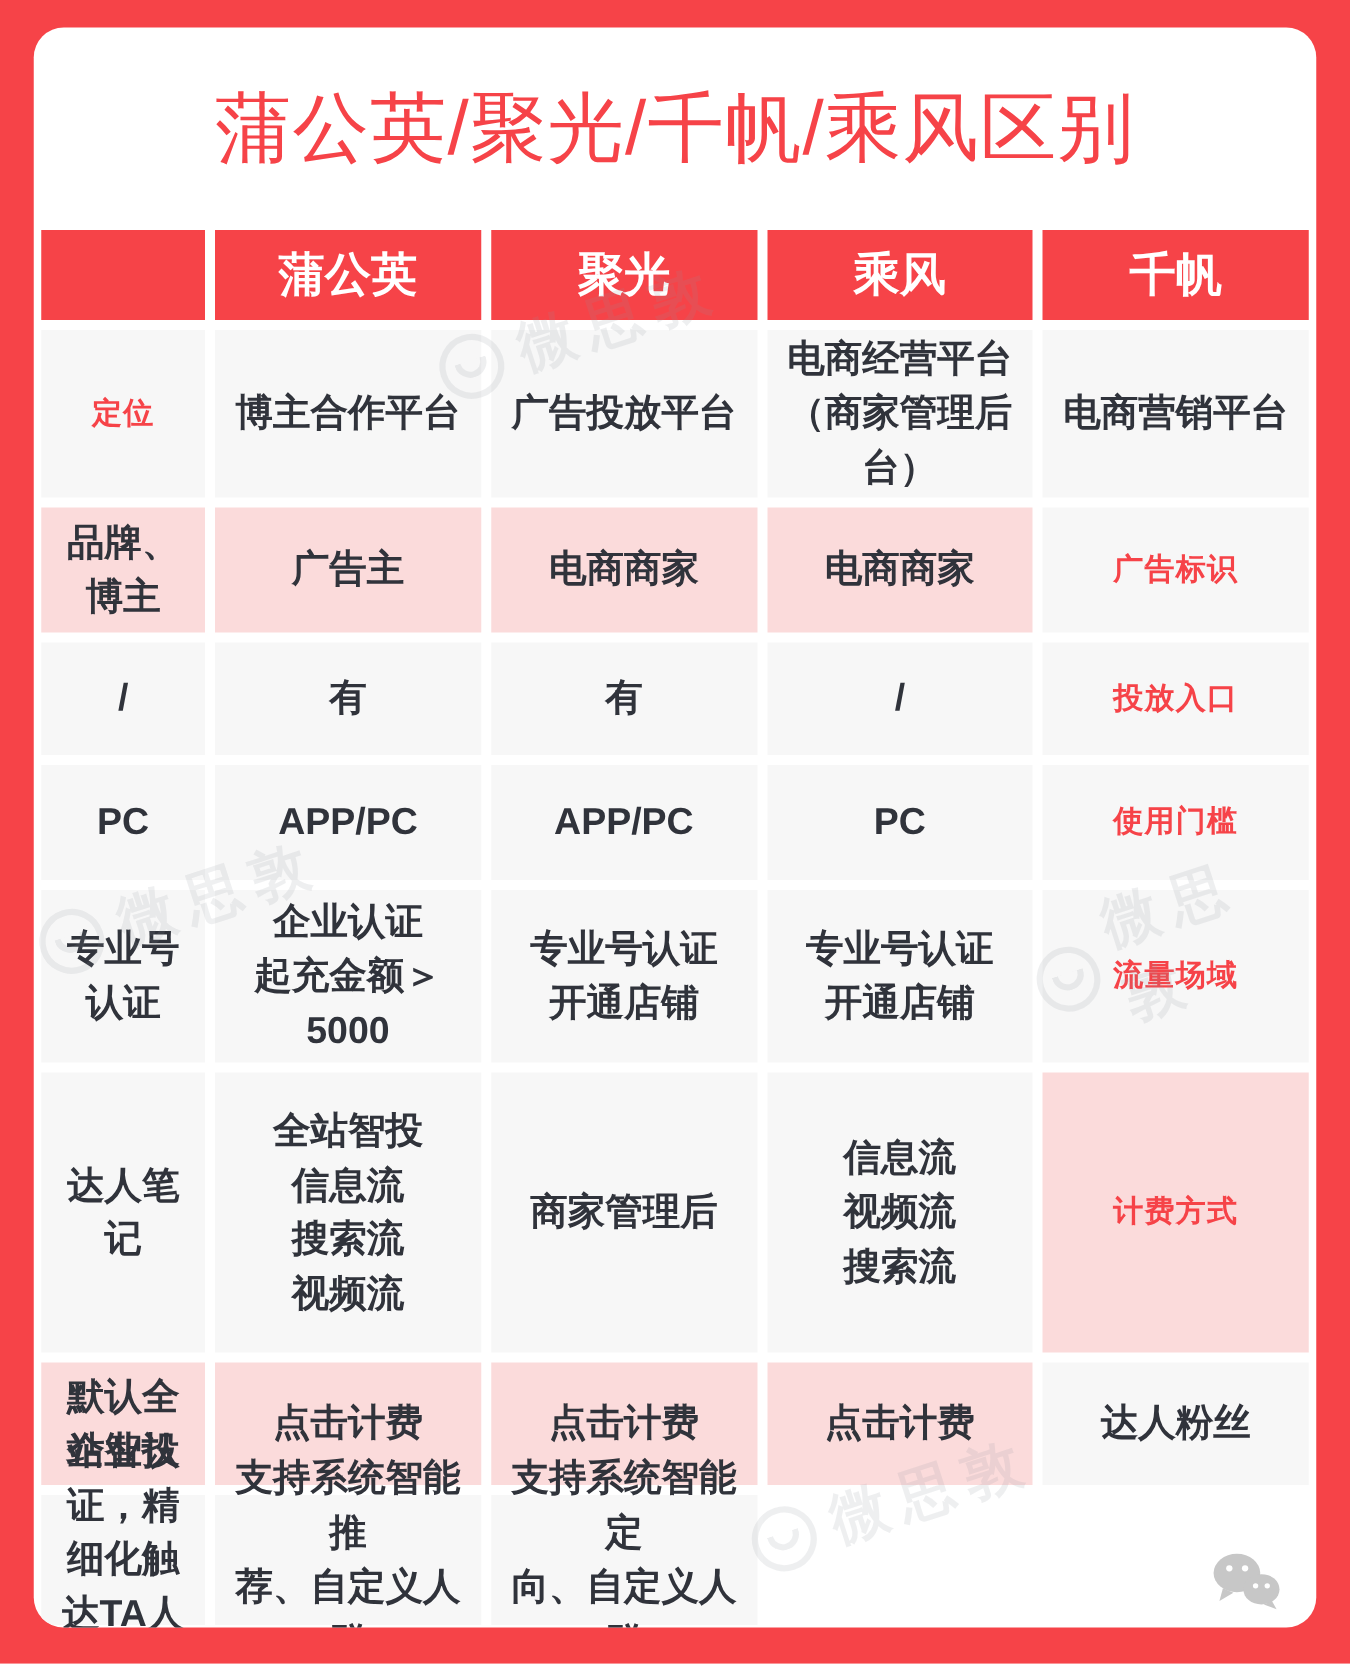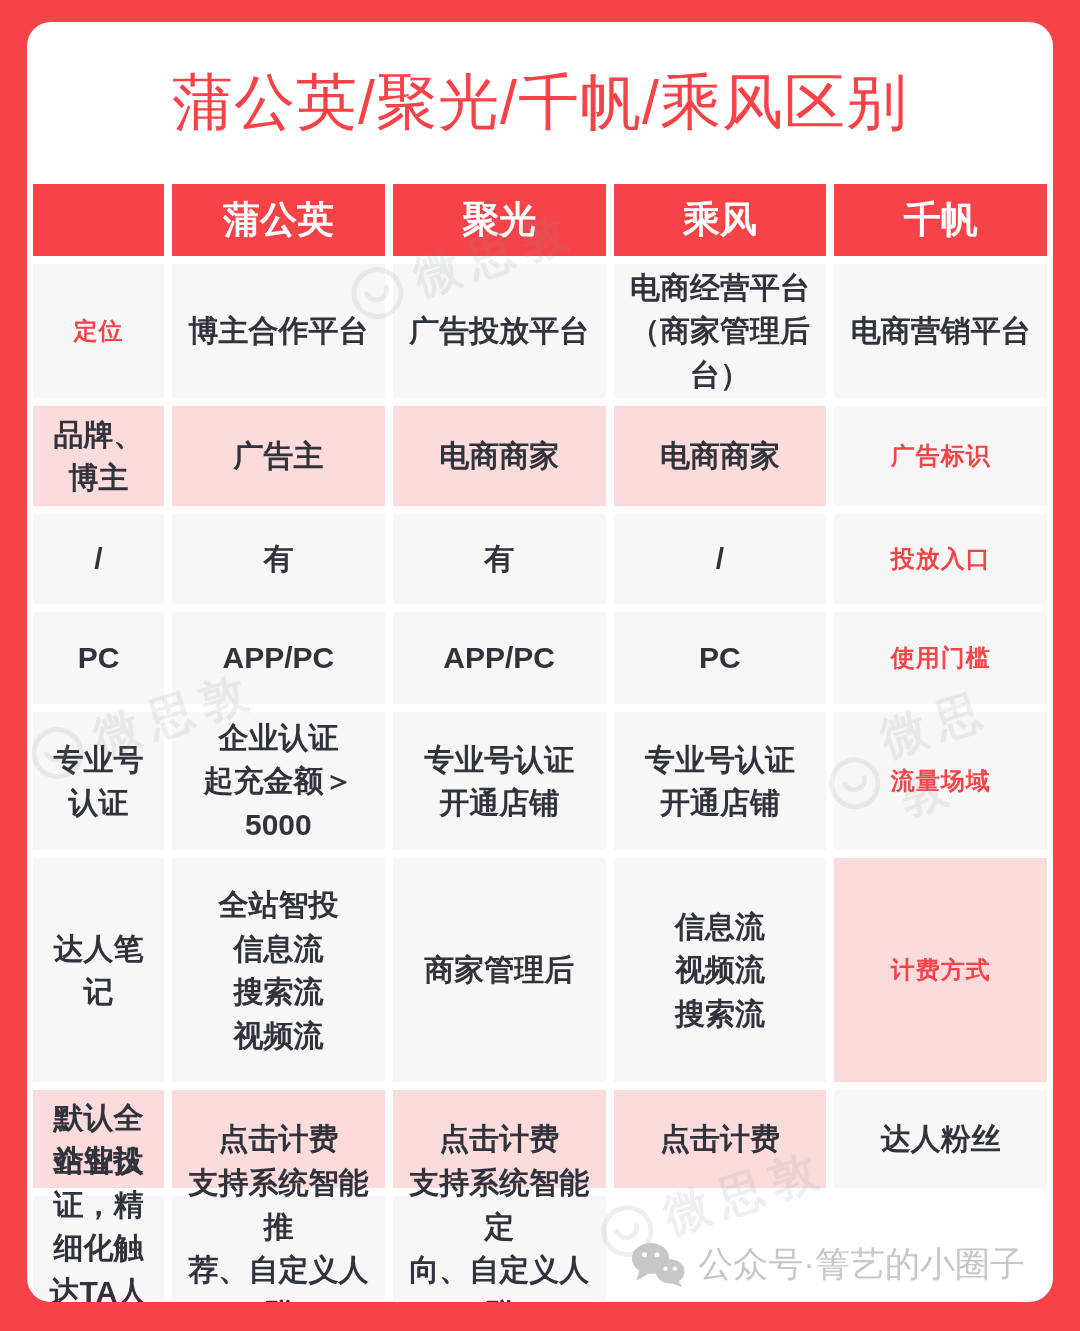--- a/index.html
+++ b/index.html
@@ -121,17 +121,16 @@
           <ellipse cx="22" cy="19" rx="20" ry="16.5" fill="#c7c7c7"></ellipse>
           <path d="M10 32 L7 43 L19 36 Z" fill="#c7c7c7"></path>
           <circle cx="15.5" cy="15" r="2.7" fill="#ffffff"></circle>
           <circle cx="29" cy="15" r="2.7" fill="#ffffff"></circle>
           <ellipse cx="43" cy="33" rx="15.5" ry="13" fill="#c7c7c7"></ellipse>
           <path d="M52 43 L56 50 L45 46 Z" fill="#c7c7c7"></path>
           <circle cx="38" cy="30" r="2.3" fill="#ffffff"></circle>
           <circle cx="48" cy="30" r="2.3" fill="#ffffff"></circle>
         </svg>
       </span>
-      <span>公众号·箐艺的小圈子</span>
     </div>
 
   </div>
 </div>
 
 </body></html>

